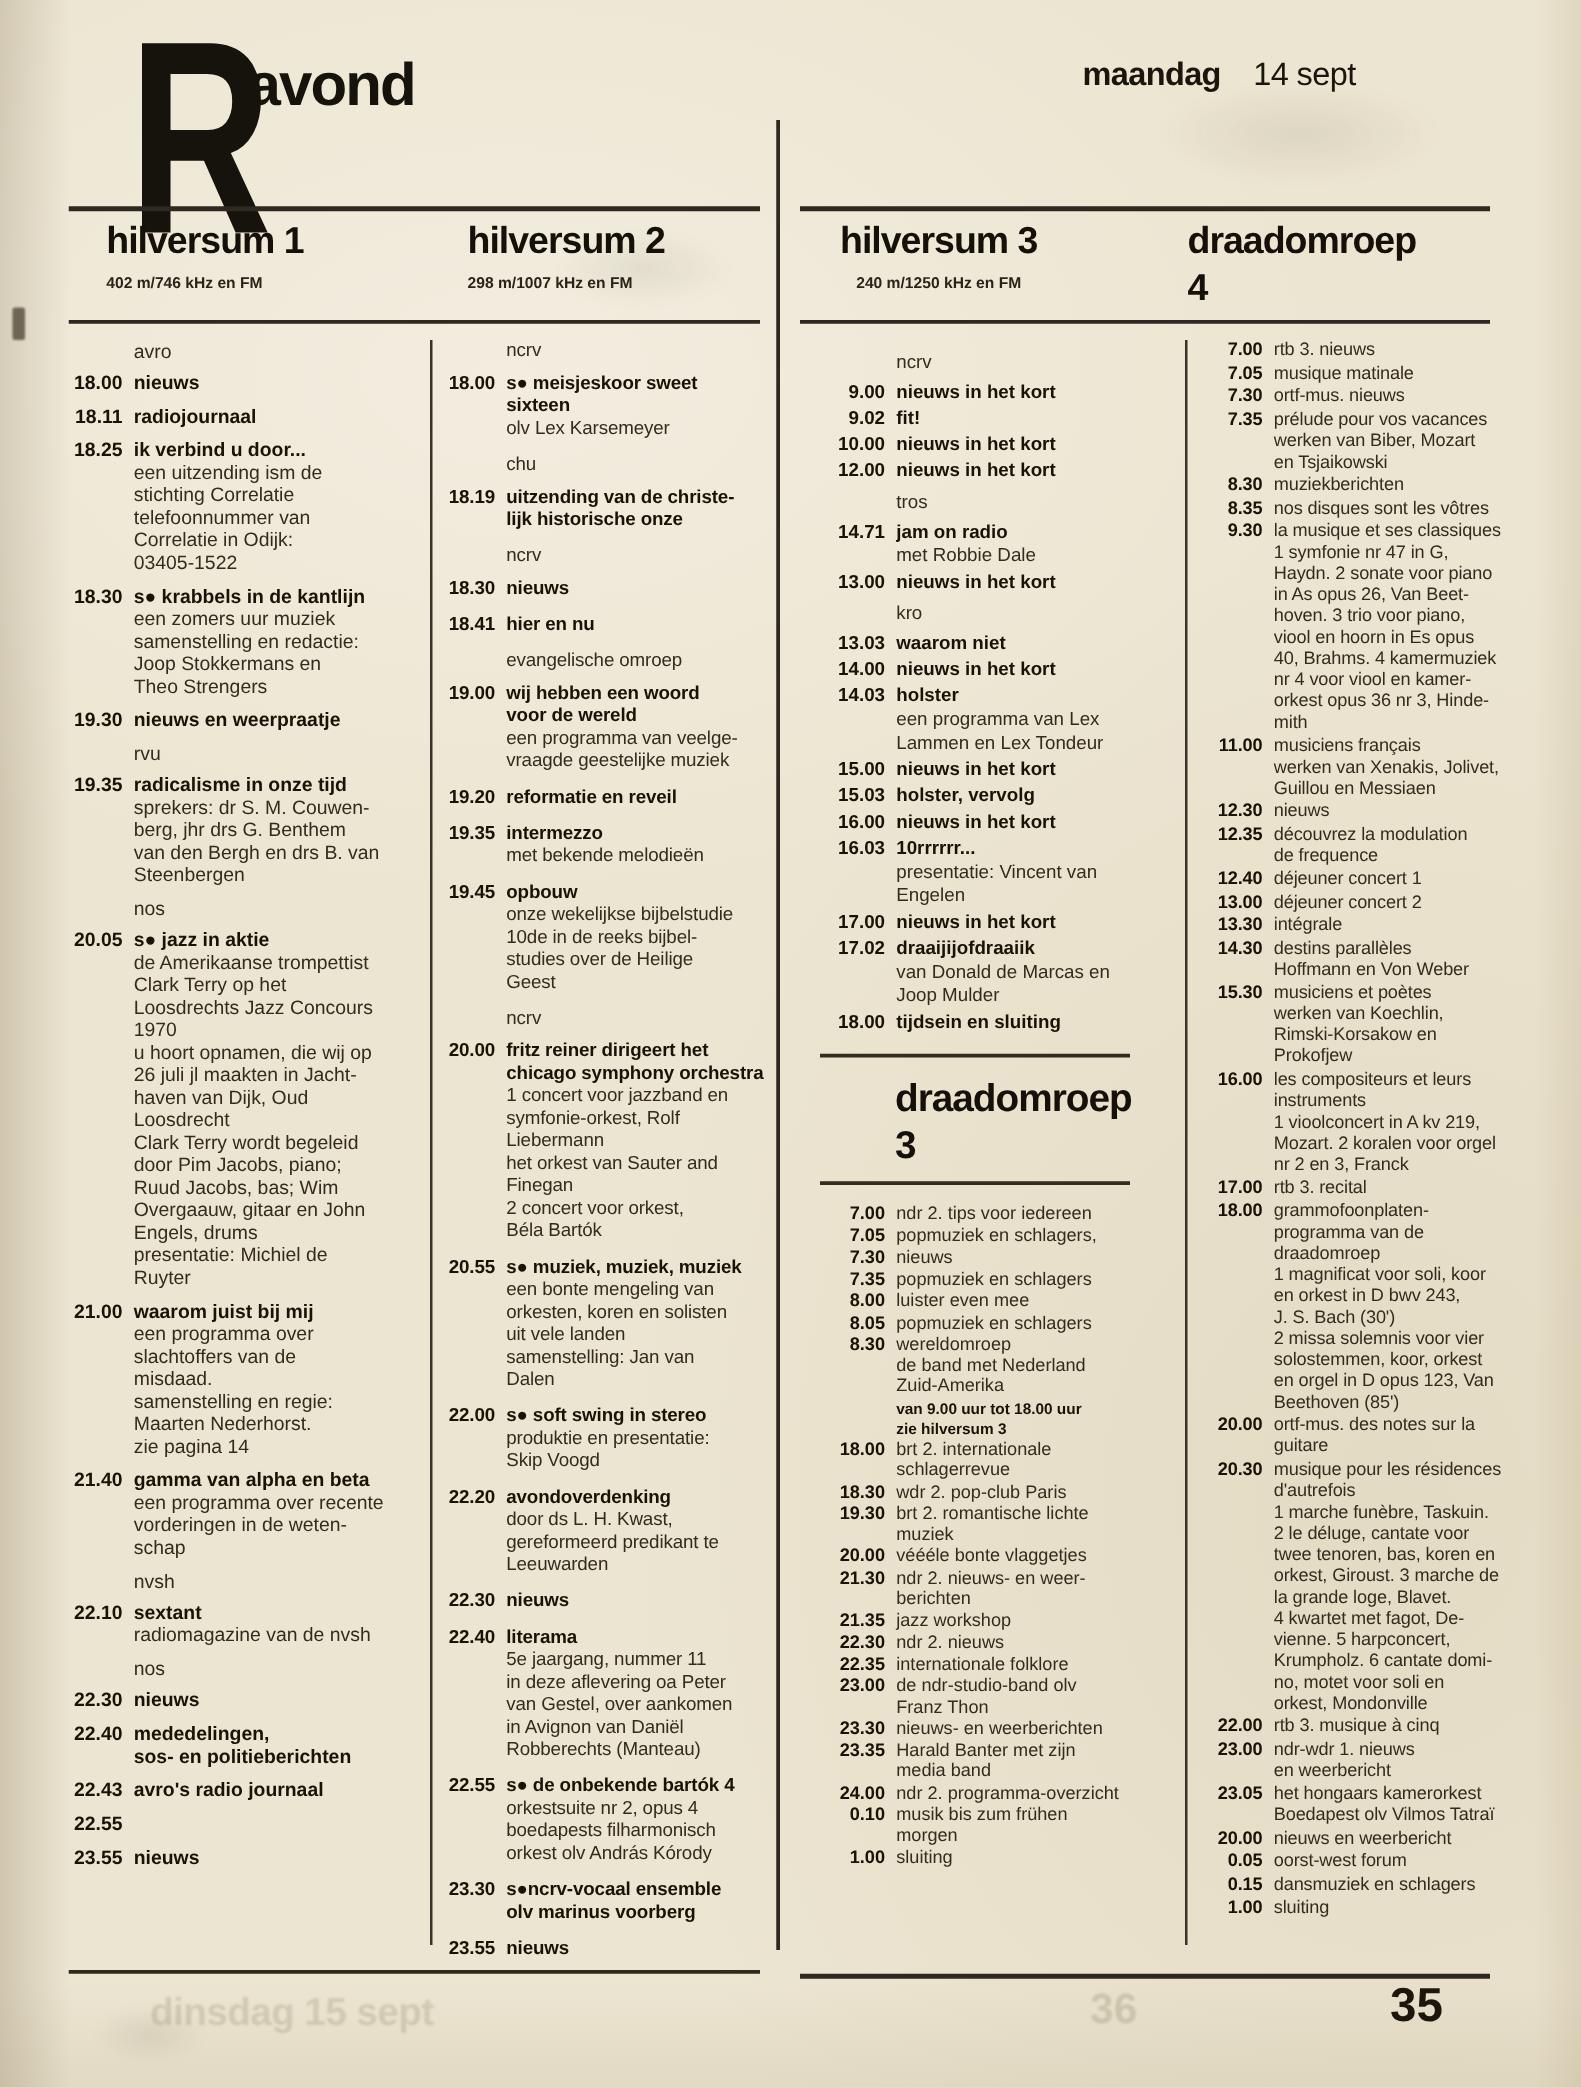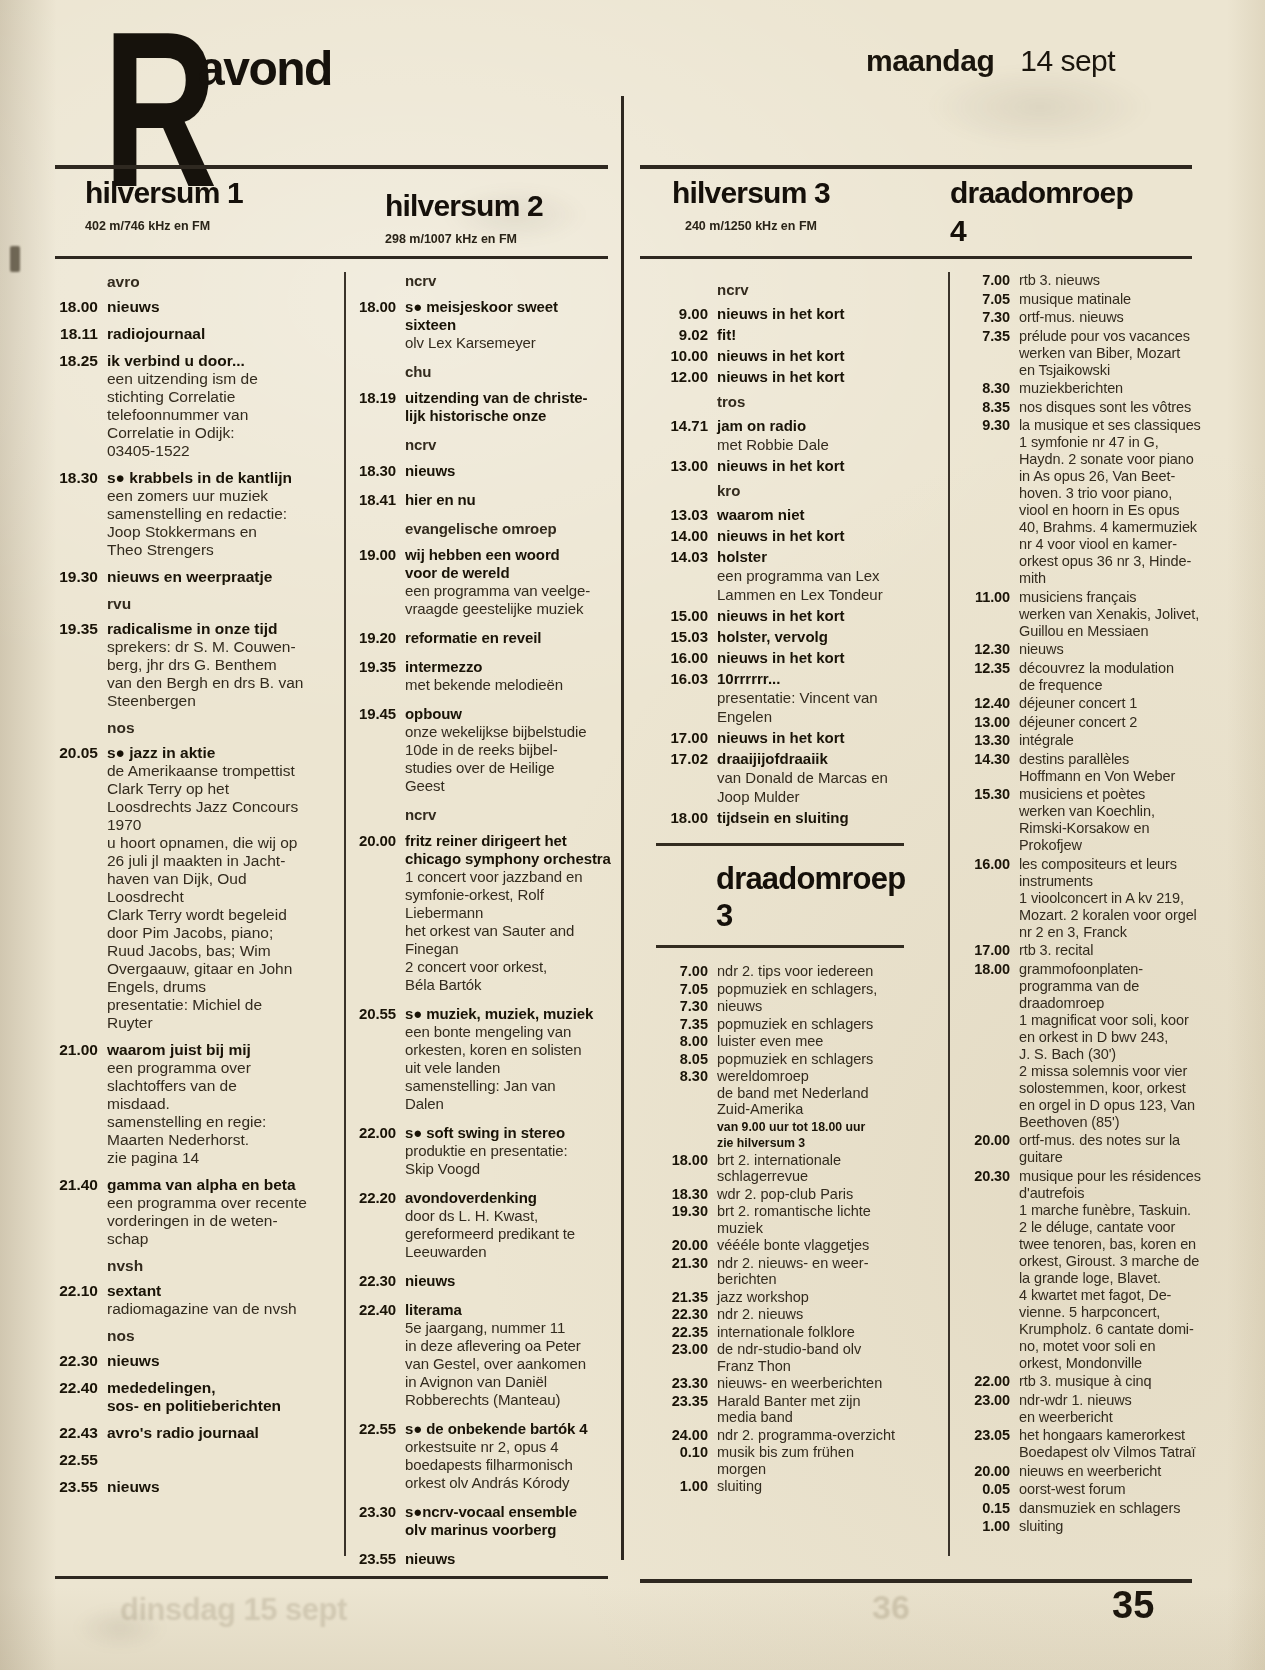--- a/index.html
+++ b/index.html
@@ -14,52 +14,52 @@
       linear-gradient(90deg, rgba(130,112,82,.26), rgba(130,112,82,0) 4.5%),
       linear-gradient(270deg, rgba(158,138,98,.16), rgba(158,138,98,0) 3%),
       linear-gradient(0deg, rgba(150,132,94,.12), rgba(150,132,94,0) 5%),
       #ece5d1;
   }
   
   .brand-r{position:absolute;left:103px;top:0px;font-size:220px;line-height:1;font-weight:700;
     color:#16120c;transform:scaleX(.72);transform-origin:left top;}
   .brand-word{position:absolute;left:198px;top:41px;font-size:48px;font-weight:700;
     letter-spacing:-1.5px;color:#16120c;}
-  .dateline{position:absolute;left:866px;top:44px;font-size:30px;color:#1a150d;white-space:nowrap;}
+  .dateline{position:absolute;left:866px;top:44px;font-size:26px;color:#1a150d;white-space:nowrap;}
   .dateline .d-bold{font-weight:700;letter-spacing:-0.5px;}
   .dateline .d-rest{font-weight:400;margin-left:26px;letter-spacing:-0.5px;}
   
   .hr,.vr{position:absolute;background:#2e2820;}
   .hr-tl{left:55px;top:165px;width:553px;height:4px;}
   .hr-tr{left:640px;top:165px;width:552px;height:4px;}
   .hr-ml{left:55px;top:256px;width:553px;height:3px;}
   .hr-mr{left:640px;top:256px;width:552px;height:3px;}
   .hr-bl{left:55px;top:1576px;width:553px;height:3px;}
   .hr-br{left:640px;top:1579px;width:552px;height:4px;}
   .vr-center{left:621px;top:96px;width:3px;height:1464px;}
   .vr-a{left:344px;top:272px;width:2px;height:1284px;background:#3a332a;}
   .vr-b{left:948px;top:272px;width:2px;height:1284px;background:#3a332a;}
   
   .col-head{position:absolute;top:176px;}
-  #head1{left:85px;} #head2{left:385px;margin-top:13px;} #head3{left:672px;text-align:center;} #head4{left:950px;}
+  #head1{left:85px;} #head2{left:374px;} #head3{left:672px;text-align:center;} #head4{left:950px;}
   .col-head .t{font-size:30px;font-weight:700;letter-spacing:-0.8px;color:#15100a;white-space:nowrap;}
   .col-head .f{margin-top:9px;font-size:12.5px;font-weight:700;color:#2a2418;letter-spacing:0;}
   .col-head .n{margin-top:4px;font-size:30px;font-weight:700;color:#15100a;}
   
   .col{position:absolute;}
   #col1{left:52px;top:272px;width:284px;}
   #col2{left:350px;top:272px;width:266px;}
   #col3{left:656px;top:274px;width:248px;}
   #col4{left:956px;top:272px;width:246px;}
   .row{display:flex;align-items:flex-start;}
   .time{flex:none;width:var(--tw,48px);text-align:right;font-weight:700;color:#191307;}
   .body{flex:1;margin-left:9px;}
   .title{font-weight:700;color:#191307;}
   .title.plain{font-weight:400;color:#332b1e;}
-  .network{font-weight:700;color:#332b1e;}
+  .network{font-weight:400;color:#332b1e;}
   .dline.b{font-weight:700;color:#191307;}
   .dline.sm{font-size:12.3px;line-height:14.5px;padding-top:2px;}
   .st-h1{font-size:15.5px;line-height:18px;--tw:46px;}
   .st-h1 .row{margin-bottom:9px;}
   .st-h1 .row.lbl{margin:1px 0 7px;}
   .st-h2{font-size:15px;line-height:18px;--tw:46px;letter-spacing:-0.1px;}
   .st-h2 .row{margin-bottom:11px;}
   .st-h2 .row.lbl{margin:0 0 8px;}
   .st-h3{font-size:15px;line-height:19px;--tw:52px;}
   .st-h3 .row{margin-bottom:2px;}

